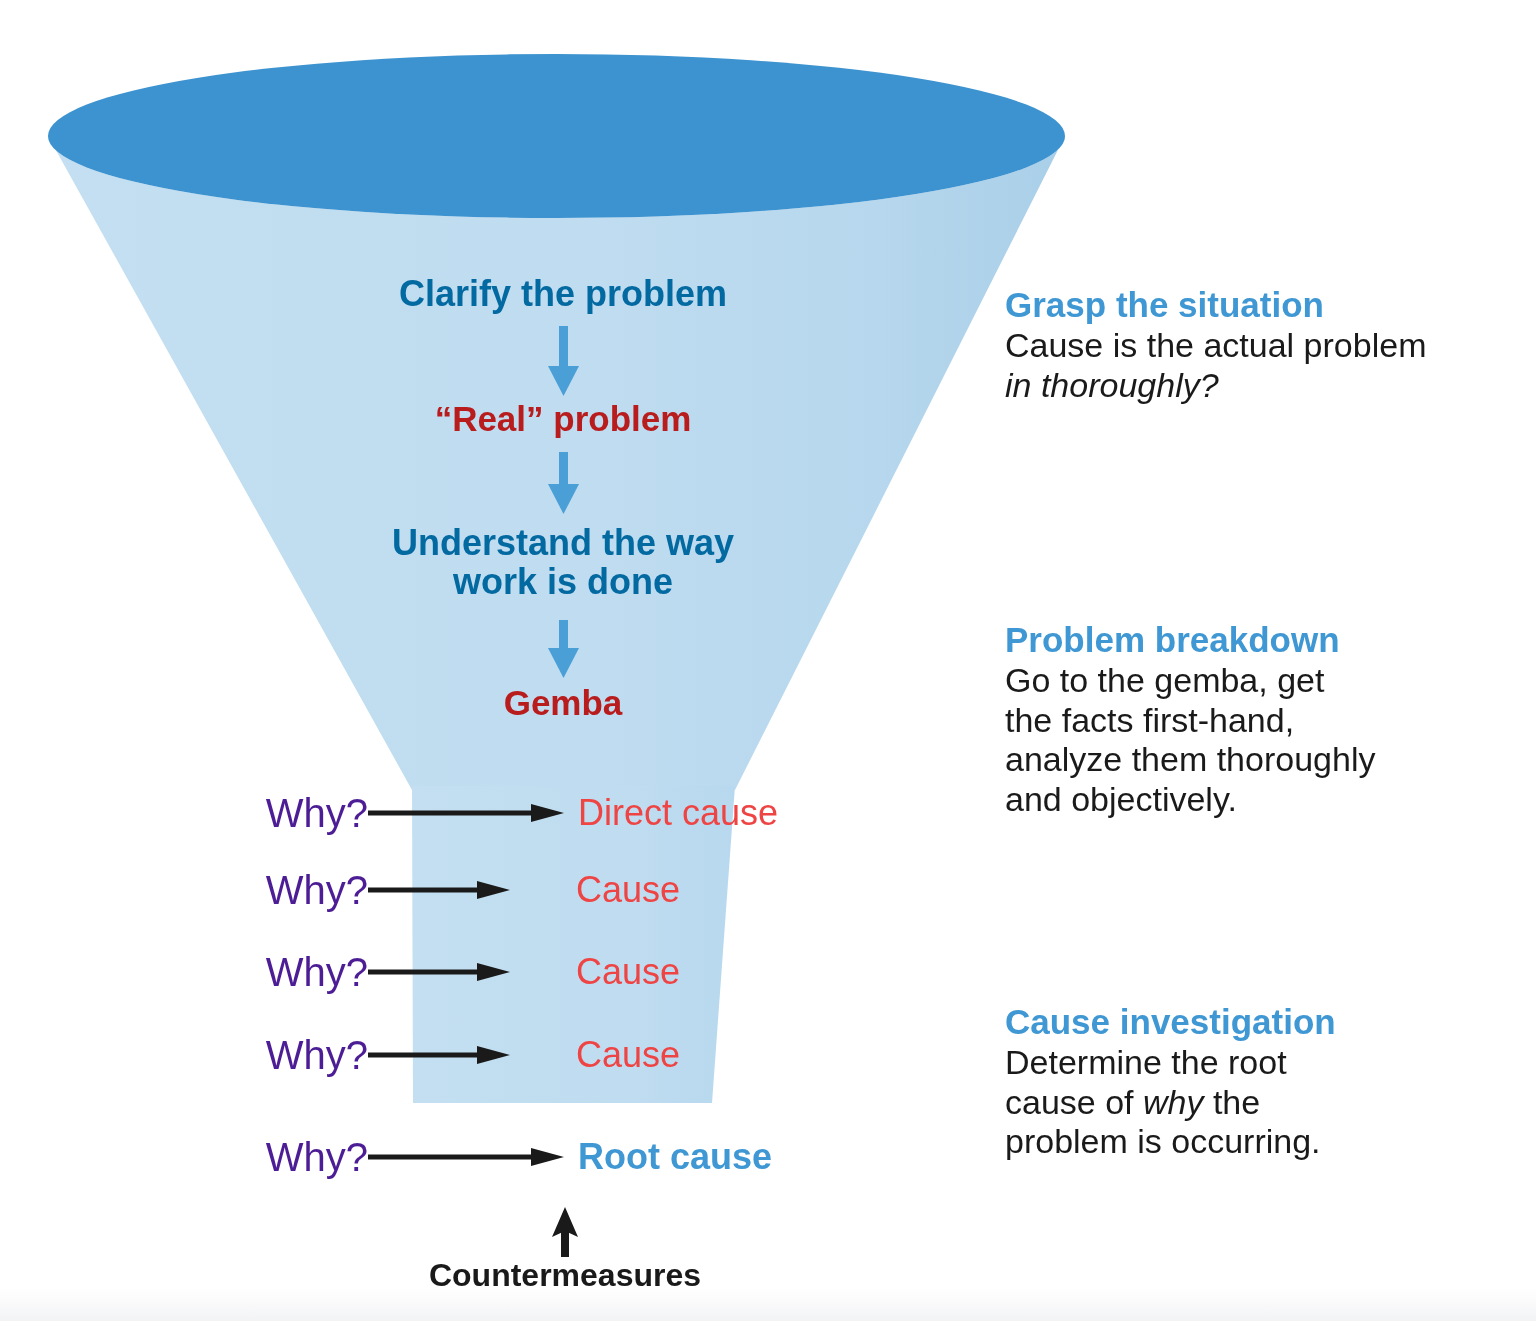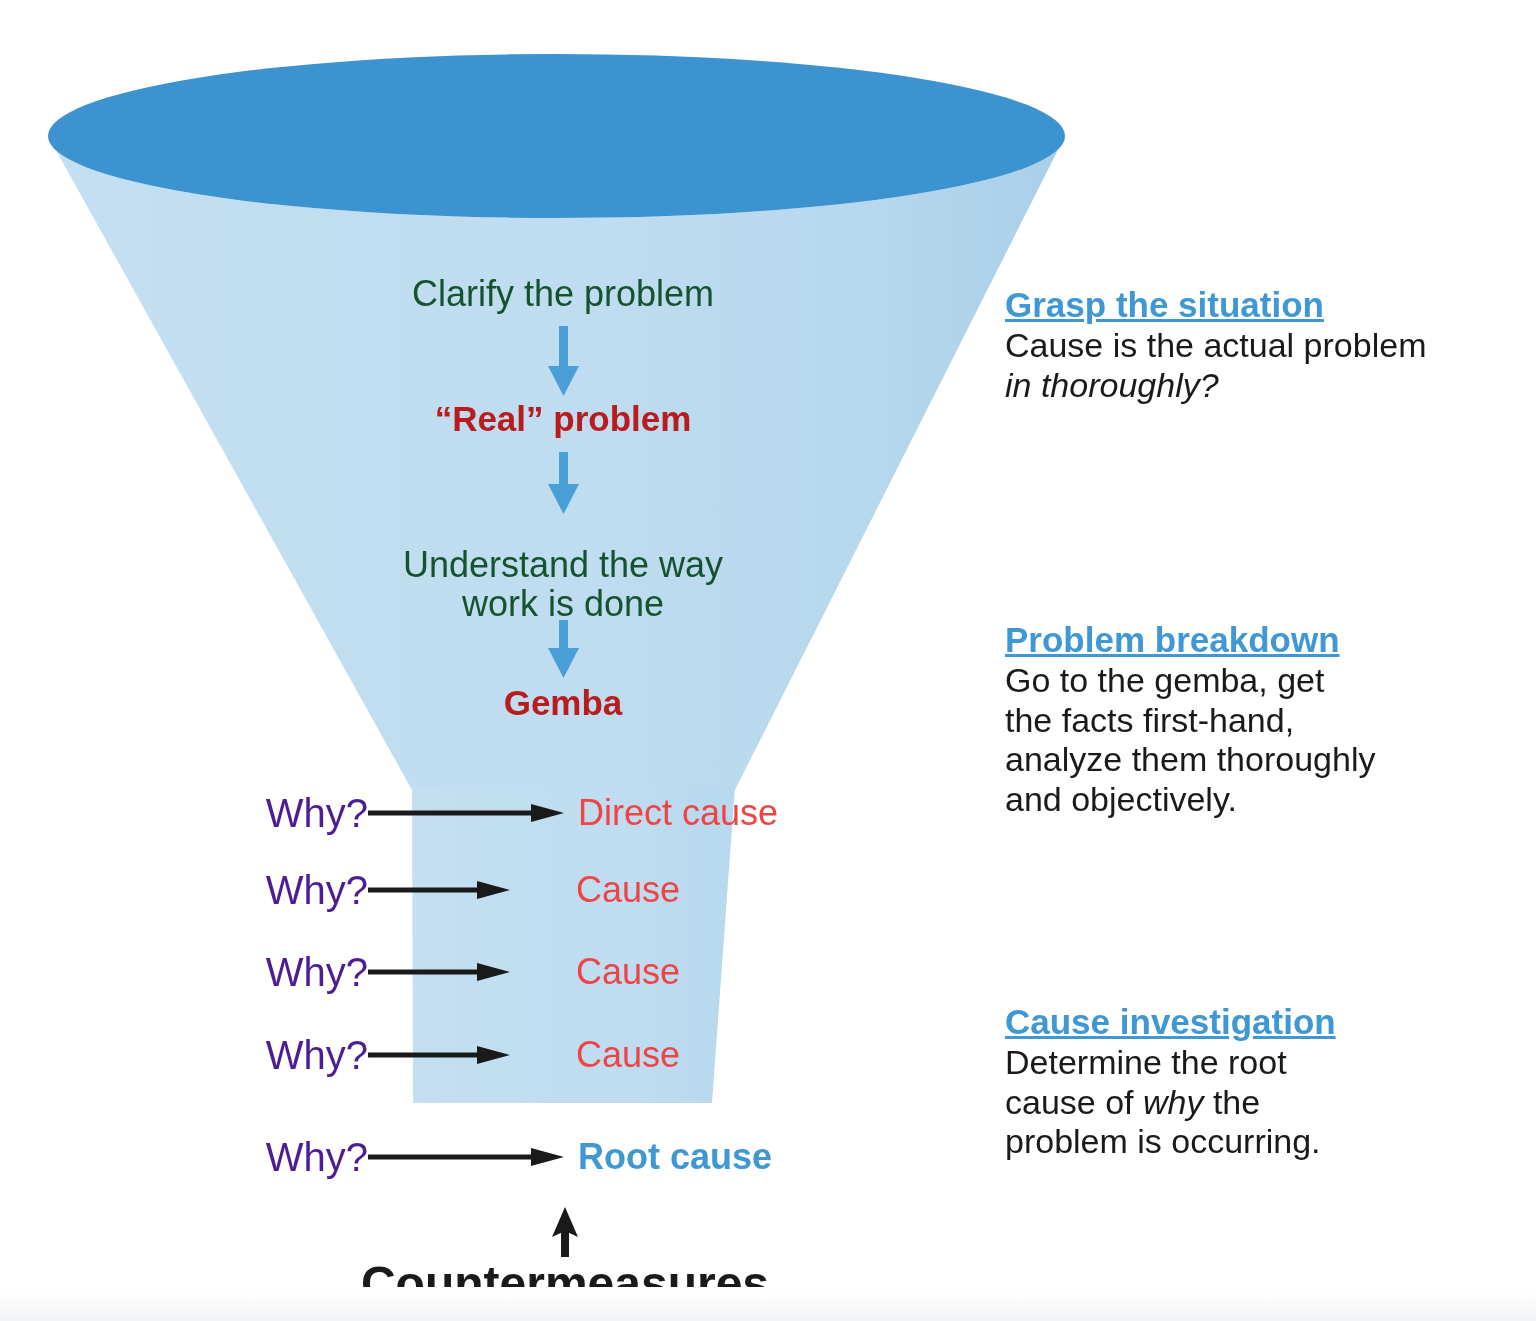--- a/index.html
+++ b/index.html
@@ -44,22 +44,22 @@
   }
 
   
   .funnel-label {
     position: absolute;
     text-align: center;
     line-height: 1.08;
     white-space: pre-line;
   }
   .fl-bold-dark {
-    font-weight: normal;
-    color: #14532d;
+    font-weight: bold;
+    color: #0369a1;
   }
   .fl-bold-blue {
     font-weight: bold;
     color: #b91c1c;
   }
 
   #ellipse-title {
     position: absolute;
     left: 48px;
     top: 111px;
@@ -75,21 +75,20 @@
     left: 363px; top: 275px; width: 400px;
     font-size: 36px;
   }
   #label-real {
     left: 363px; top: 400px; width: 400px;
     font-size: 35px;
   }
   #label-understand {
     left: 343px; top: 524px; width: 440px;
     font-size: 36px;
-    margin-top: 22px;
   }
   #label-gemba {
     left: 363px; top: 684px; width: 400px;
     font-size: 35px;
   }
 
   
   .why-row {
     position: absolute;
     height: 48px;
@@ -135,39 +134,38 @@
     left: 330px;
     top: 1207px;
     width: 470px;
     text-align: center;
   }
   #countermeasures-arrow {
     display: block;
     margin: 0 auto 2px auto;
   }
   #countermeasures-label {
-    font-size: 48px;
+    font-size: 32px;
     font-weight: bold;
     color: #1a1a1a;
     line-height: 1.05;
   }
 
   
   .annotation {
     position: absolute;
     left: 1005px;
     width: 510px;
   }
   .annotation-title {
     font-size: 35px;
     font-weight: bold;
     color: #3f97d3;
     line-height: 1.12;
     margin-bottom: 2px;
-    text-decoration: underline;
   }
   .annotation-body {
     font-size: 34px;
     color: #1a1a1a;
     line-height: 1.16;
     white-space: pre-line;
   }
   .annotation-body em {
     font-style: italic;
   }

